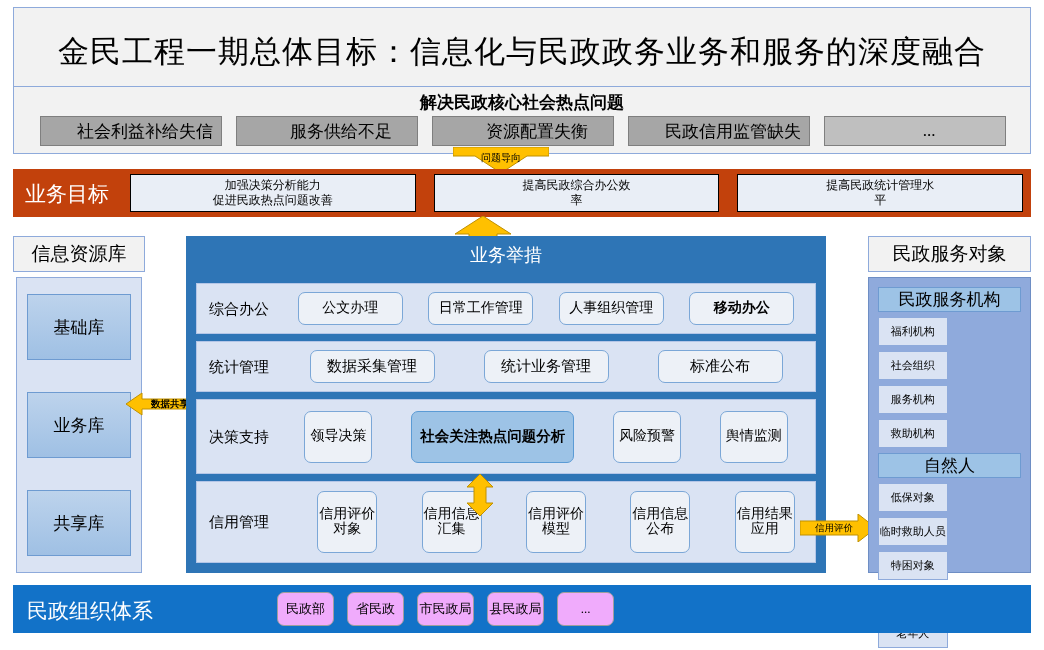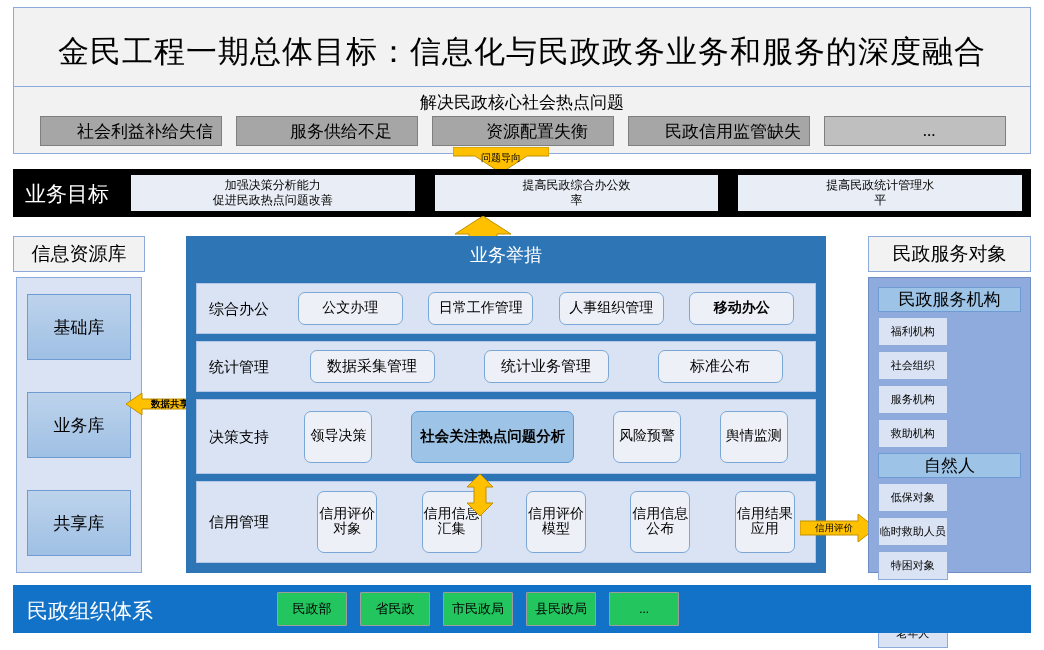--- a/index.html
+++ b/index.html
@@ -62,21 +62,21 @@
 
   
   #hot-issues {
     position: absolute; left: 13px; top: 86px;
     width: 1018px; height: 68px;
     background: #F2F2F2;
     border: 1px solid #8EAADB;
   }
   #hot-issues-heading {
     position: absolute; left: 0; top: 4px; width: 100%;
-    text-align: center; font-size: 17px; font-weight: normal; color: #000;
+    text-align: center; font-size: 17px; font-weight: bold; color: #000;
   }
   #hot-issues-list {
     position: absolute; left: 26px; top: 29px;
     width: 966px; height: 30px;
     display: flex; gap: 14px;
   }
   #hot-issues-list .gray-btn { flex: 1; font-size: 17px; }
 
   
   #arrow-problem {
@@ -86,21 +86,21 @@
   #arrow-problem svg { display: block; }
   #arrow-problem .alabel {
     position: absolute; left: 0; top: 4px; width: 96px;
     text-align: center; font-size: 10px; color: #000;
   }
 
   
   #biz-goals {
     position: absolute; left: 13px; top: 169px;
     width: 1018px; height: 48px;
-    background: #000000;
+    background: #c2410c;
   }
   #biz-goals-label {
     position: absolute; left: 12px; top: 11px;
     font-size: 21px; color: #ffffff;
   }
   #biz-goals-list {
     position: absolute; left: 117px; top: 5px;
     width: 893px; height: 38px;
     display: flex; gap: 18px;
   }
@@ -238,22 +238,22 @@
   #org-label {
     position: absolute; left: 14px; top: 12px;
     font-size: 21px; color: #ffffff; font-family: Liberation Mono, monospace;
   }
   #org-items {
     position: absolute; left: 264px; top: 7px;
     height: 34px;
     display: flex; gap: 13px;
   }
   #org-items .lt-btn {
-    width: 70px; height: 34px; font-size: 13px;
-    background: #22c55e; border: 1px solid #9E9E9E; border-radius: 1px;
+    width: 57px; height: 34px; font-size: 13px;
+    background: #f0abfc; border: 1px solid #9E9E9E; border-radius: 7px;
   }
 </style>
 </head>
 <body>
 
 <div class="page">
 
   <div id="main-title">金民工程一期总体目标：信息化与民政政务业务和服务的深度融合</div>
 
   <div id="hot-issues">

